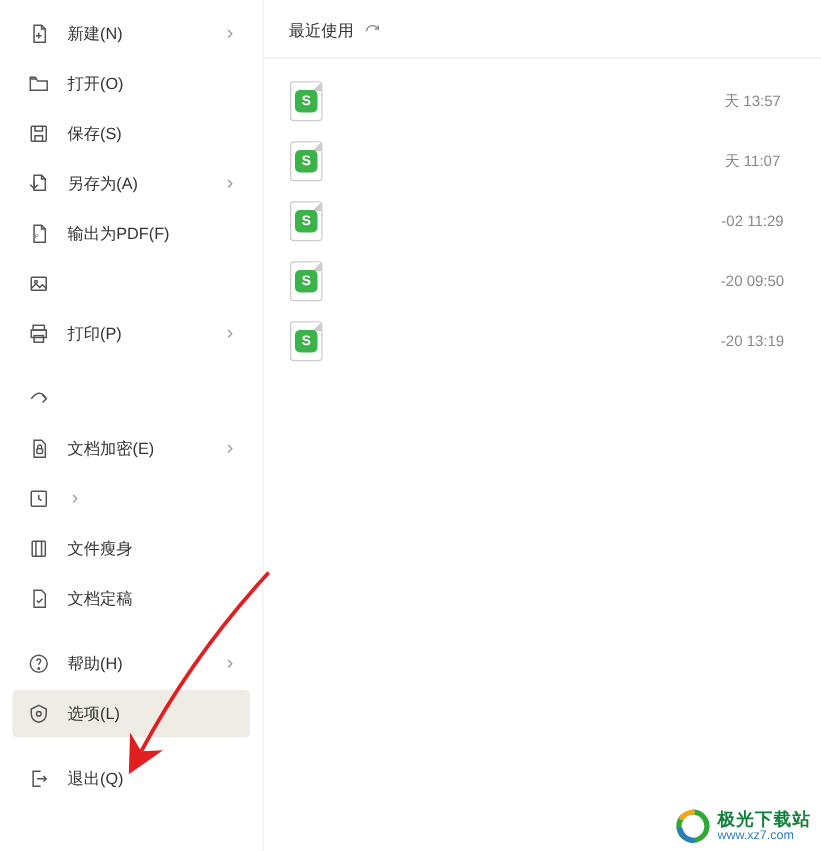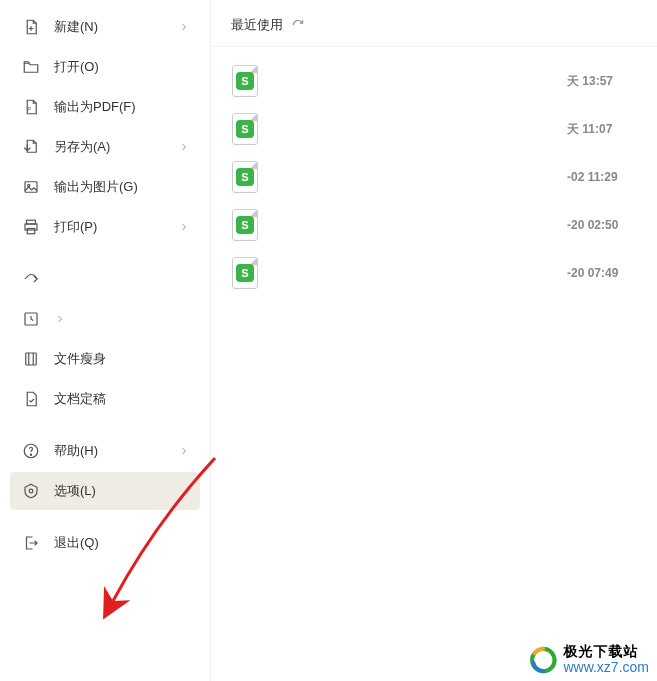--- a/index.html
+++ b/index.html
@@ -103,22 +103,21 @@
   .file-name {
     flex: 1;
     height: 24px;
     background: #fff; 
   }
   .file-time {
     color: #888;
     font-size: 12px;
     white-space: nowrap;
     min-width: 70px;
-    text-align: left;
-    font-weight: bold;
+    text-align: center;
   }
   
   .arrow {
     position: absolute;
     left: 95px;
     top: 453px;
     pointer-events: none;
   }
   
   .watermark {
@@ -128,22 +127,22 @@
     display: flex;
     align-items: center;
     gap: 6px;
     font-family: sans-serif;
   }
   .wm-logo {
     width: 28px; height: 28px;
     position: relative;
   }
   .wm-text { display:flex;flex-direction:column;line-height:1.1; }
-  .wm-cn { font-size: 14px; font-weight: bold; color: #000000; letter-spacing:1px;}
-  .wm-url { font-size: 14px; color: #2c7cc5; }
+  .wm-cn { font-size: 14px; font-weight: bold; color: #15803d; letter-spacing:1px;}
+  .wm-url { font-size: 10px; color: #2c7cc5; }
   svg { display:block; }
 </style>
 </head>
 <body>
 
 <div class="container">
 
   <div class="sidebar">
 
     <div class="menu-item">
@@ -165,57 +164,65 @@
     <div class="menu-item">
       <span class="icon">
         <svg width="18" height="18" viewBox="0 0 24 24" fill="none" stroke="currentColor" stroke-width="1.6">
             <path d="M3 7h6l2 2h10v10H3z"></path>
             <path d="M3 7V5h5l2 2"></path>
           </svg>
       </span>
       <span class="label">打开(O)</span>
     </div>
 
+    <div class="menu-item">
+      <span class="icon">
+        <svg width="18" height="18" viewBox="0 0 24 24" fill="none" stroke="currentColor" stroke-width="1.6">
+            <rect x="4" y="4" width="16" height="16" rx="1"></rect>
+            <path d="M8 4v5h8V4M8 20v-6h8v6"></path>
+          </svg>
+      </span>
+      <span class="label">保存(S)</span>
+    </div>
+
+    <div class="menu-item">
+      <span class="icon">
+        <svg width="18" height="18" viewBox="0 0 24 24" fill="none" stroke="currentColor" stroke-width="1.6">
+            <path d="M7 3h8l4 4v12H7z"></path>
+            <path d="M15 3v4h4"></path>
+            <path d="M3 13l4 4 4-4M7 17V9"></path>
+          </svg>
+      </span>
+      <span class="label">另存为(A)</span>
+      <span class="chevron">
+        <svg width="12" height="12" viewBox="0 0 24 24" fill="none" stroke="currentColor" stroke-width="2">
+            <path d="M9 6l6 6-6 6"></path>
+          </svg>
+      </span>
+    </div>
 
     <div class="menu-item">
       <span class="icon">
         <svg width="18" height="18" viewBox="0 0 24 24" fill="none" stroke="currentColor" stroke-width="1.6">
             <path d="M7 3h8l4 4v14H7z"></path>
             <path d="M15 3v4h4"></path>
             <text x="8" y="17" font-size="6" fill="currentColor" stroke="none">P</text>
           </svg>
       </span>
       <span class="label">输出为PDF(F)</span>
     </div>
 
     <div class="menu-item">
       <span class="icon">
         <svg width="18" height="18" viewBox="0 0 24 24" fill="none" stroke="currentColor" stroke-width="1.6">
-            <path d="M7 3h8l4 4v12H7z"></path>
-            <path d="M15 3v4h4"></path>
-            <path d="M3 13l4 4 4-4M7 17V9"></path>
-          </svg>
-      </span>
-      <span class="label">另存为(A)</span>
-      <span class="chevron">
-        <svg width="12" height="12" viewBox="0 0 24 24" fill="none" stroke="currentColor" stroke-width="2">
-            <path d="M9 6l6 6-6 6"></path>
-          </svg>
-      </span>
-    </div>
-
-    <div class="menu-item">
-      <span class="icon">
-        <svg width="18" height="18" viewBox="0 0 24 24" fill="none" stroke="currentColor" stroke-width="1.6">
             <rect x="4" y="5" width="16" height="14" rx="1"></rect>
             <circle cx="9" cy="10" r="1.5"></circle>
             <path d="M4 17l5-5 4 4 3-3 4 4"></path>
           </svg>
       </span>
-      <span class="label">输出为图片(G)</span>
     </div>
 
     <div class="menu-item">
       <span class="icon">
         <svg width="18" height="18" viewBox="0 0 24 24" fill="none" stroke="currentColor" stroke-width="1.6">
             <rect x="6" y="3" width="12" height="5"></rect>
             <rect x="4" y="8" width="16" height="8"></rect>
             <rect x="7" y="14" width="10" height="7"></rect>
           </svg>
       </span>
@@ -231,20 +238,35 @@
 
     <div class="menu-item">
       <span class="icon">
         <svg width="18" height="18" viewBox="0 0 24 24" fill="none" stroke="currentColor" stroke-width="1.6">
             <path d="M4 12c6-8 12-8 16 0"></path>
             <path d="M16 8l4 4-4 4"></path>
           </svg>
       </span>
     </div>
 
+    <div class="menu-item">
+      <span class="icon">
+        <svg width="18" height="18" viewBox="0 0 24 24" fill="none" stroke="currentColor" stroke-width="1.6">
+            <path d="M7 3h8l4 4v14H7z"></path>
+            <rect x="10" y="12" width="6" height="5" rx="1"></rect>
+            <path d="M11 12v-2a2 2 0 014 0v2"></path>
+          </svg>
+      </span>
+      <span class="label">文档加密(E)</span>
+      <span class="chevron">
+        <svg width="12" height="12" viewBox="0 0 24 24" fill="none" stroke="currentColor" stroke-width="2">
+            <path d="M9 6l6 6-6 6"></path>
+          </svg>
+      </span>
+    </div>
 
     <div class="menu-item">
       <span class="icon">
         <svg width="18" height="18" viewBox="0 0 24 24" fill="none" stroke="currentColor" stroke-width="1.6">
             <rect x="4" y="4" width="16" height="16" rx="1"></rect>
             <path d="M12 8v4l3 2"></path>
           </svg>
       </span>
       <span class="chevron">
         <svg width="12" height="12" viewBox="0 0 24 24" fill="none" stroke="currentColor" stroke-width="2">
@@ -353,30 +375,30 @@
         <span class="file-name"></span>
         <span class="file-time">-02 11:29</span>
       </div>
 
       <div class="file-row">
         <span class="file-icon">
           <span class="file-page"></span>
           <span class="file-badge">S</span>
         </span>
         <span class="file-name"></span>
-        <span class="file-time">-20 02:50</span>
+        <span class="file-time">-20 09:50</span>
       </div>
 
       <div class="file-row">
         <span class="file-icon">
           <span class="file-page"></span>
           <span class="file-badge">S</span>
         </span>
         <span class="file-name"></span>
-        <span class="file-time">-20 07:49</span>
+        <span class="file-time">-20 13:19</span>
       </div>
 
     </div>
   </div>
 </div>
 
 <svg class="arrow" width="130" height="170">
   <defs>
     <marker id="ah" markerWidth="12" markerHeight="12" refX="3" refY="5" orient="auto">
       <path d="M0,0 L10,5 L0,10 L3,5 z" fill="#e02020"></path>

